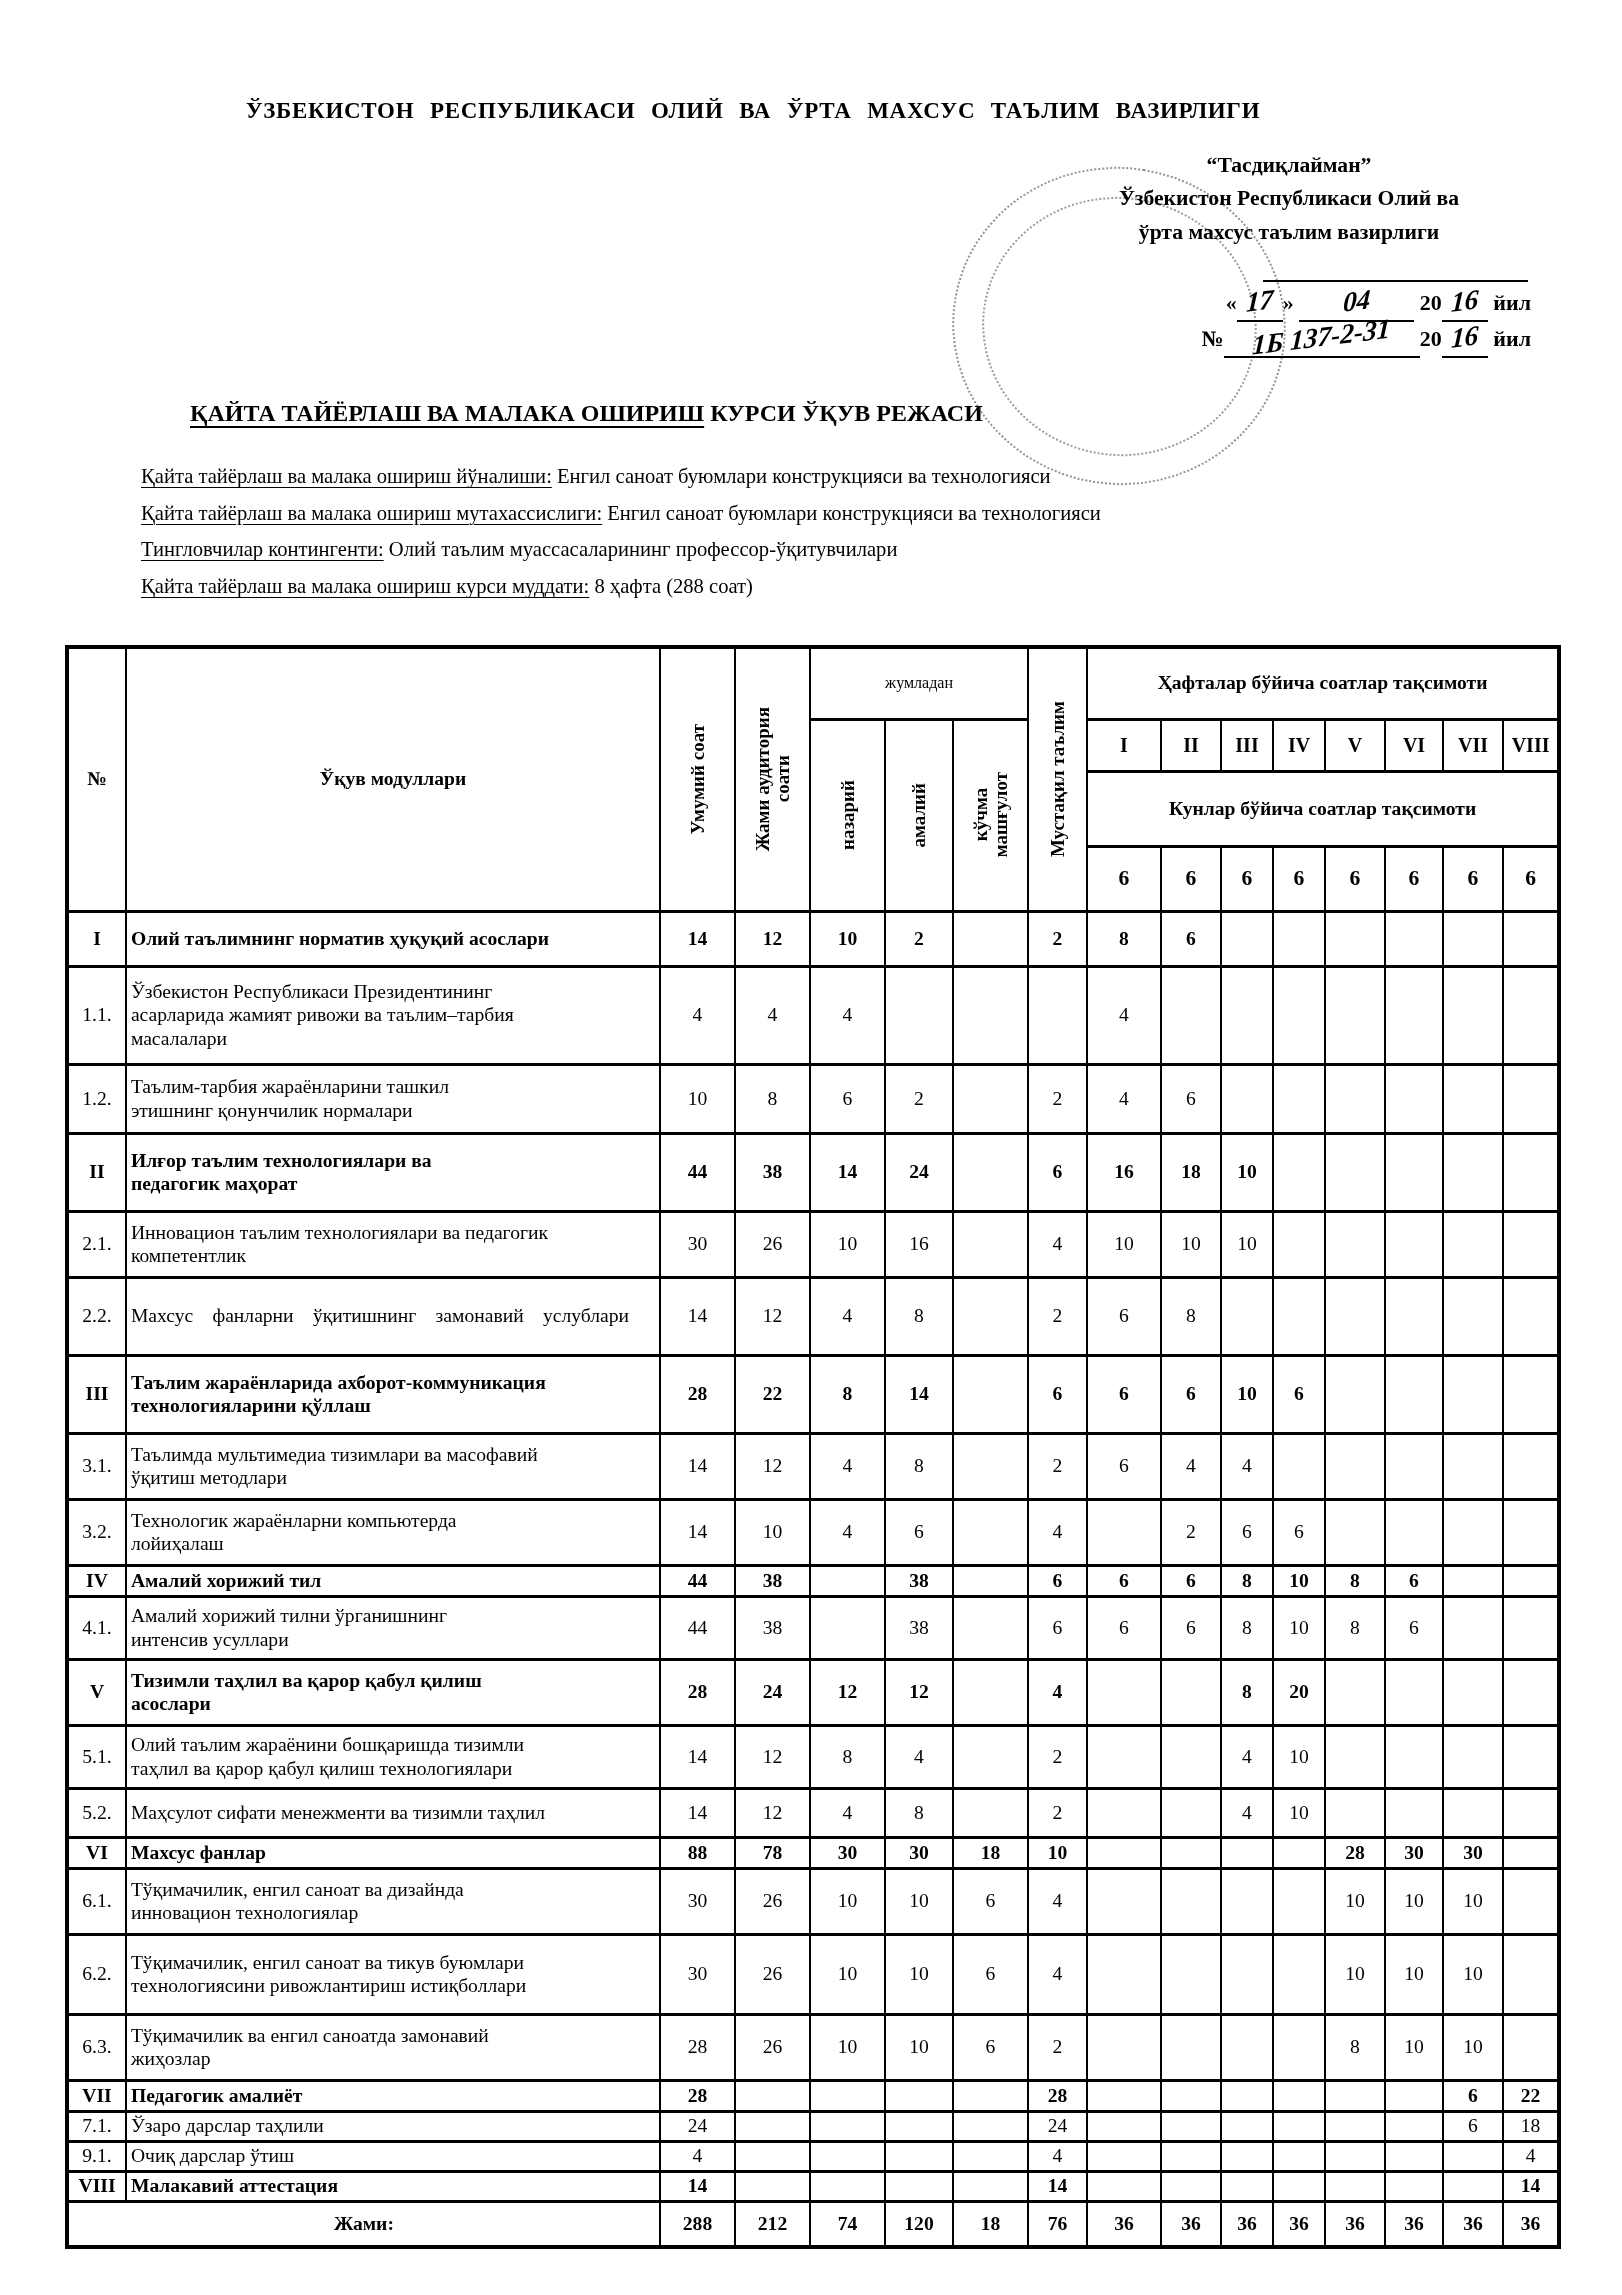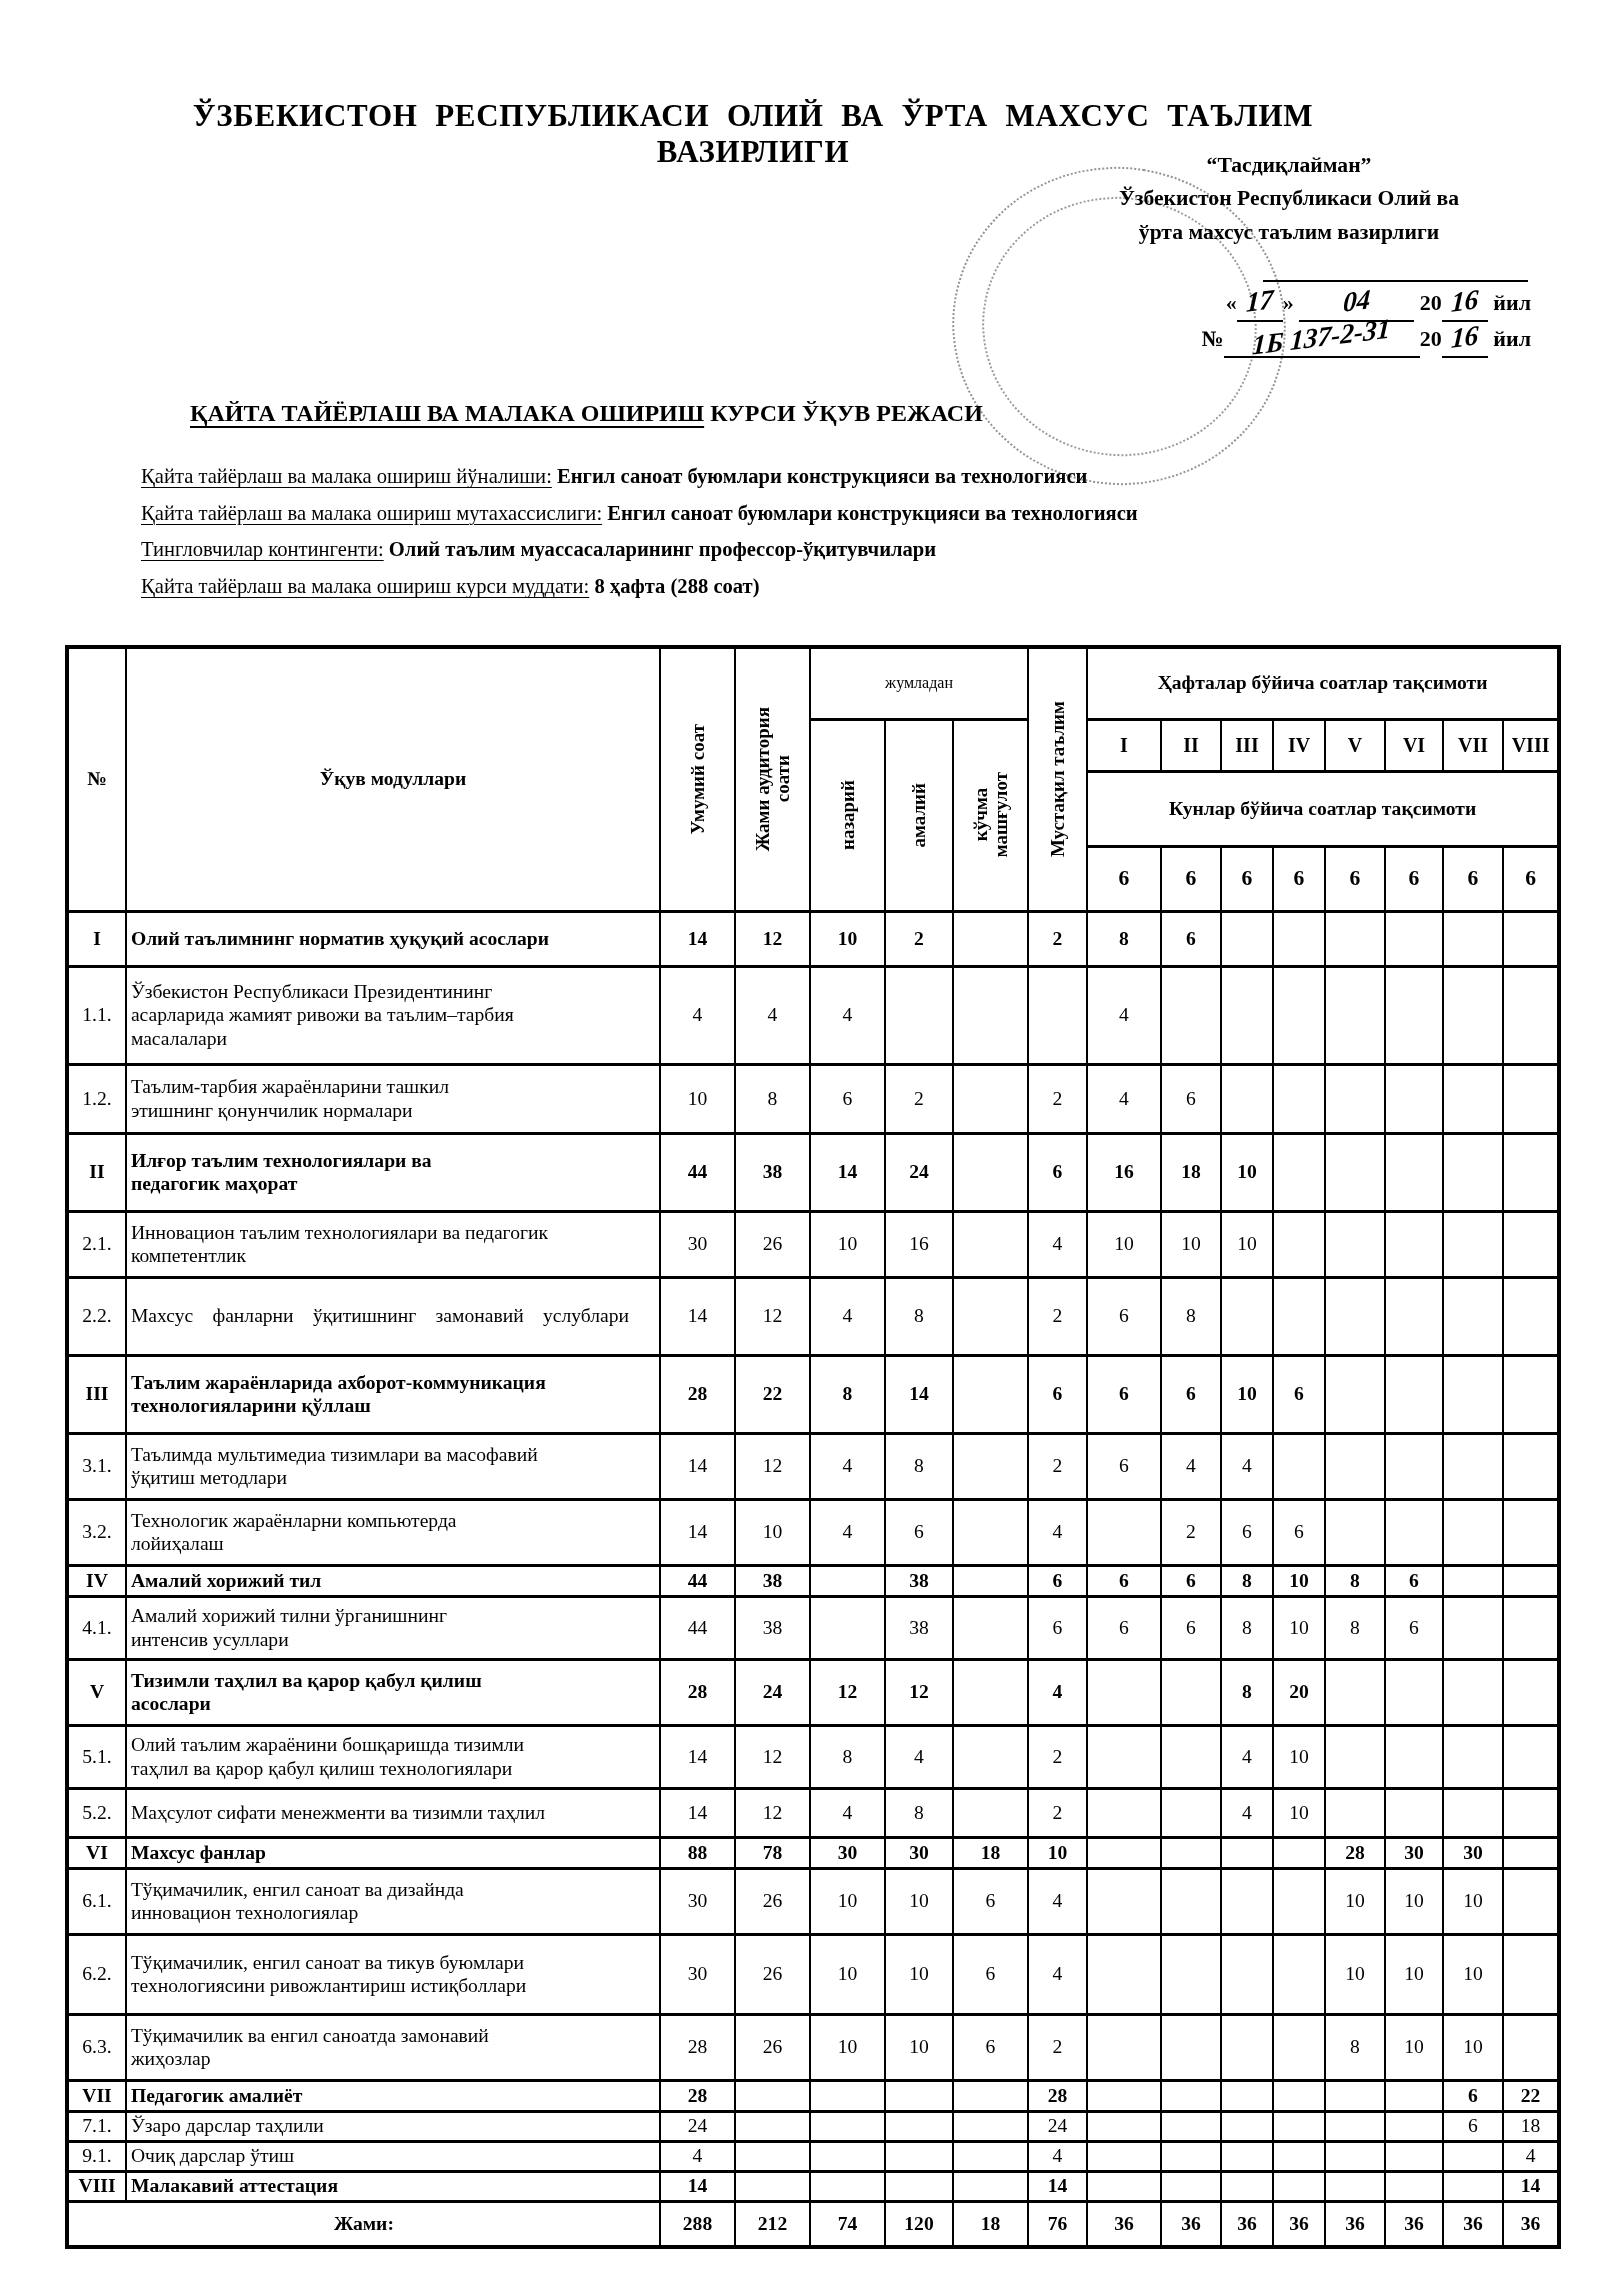--- a/index.html
+++ b/index.html
@@ -4,21 +4,21 @@
 <style>
   html,body{margin:0;padding:0;}
   body{
     width:1623px;height:2295px;background:#ffffff;color:#000;
     font-family:"Liberation Serif","DejaVu Serif",serif;
     position:relative;overflow:hidden;
   }
   
   .ministry{
     position:absolute;top:98px;left:190px;width:1126px;text-align:center;
-    font-size:31px;font-weight:bold;word-spacing:9.2px;letter-spacing:0.7px;
+    font-size:23px;font-weight:bold;word-spacing:9.2px;letter-spacing:0.7px;
   }
   
   .approval{
     position:absolute;top:149px;left:1001px;width:576px;text-align:center;
     font-size:21.6px;font-weight:bold;line-height:1.55;z-index:2;
   }
   .stamp{
     position:absolute;top:167px;left:952px;width:330px;height:314px;
     border:2.6px dotted #3c3c3c;border-radius:50%;opacity:.55;transform:rotate(9deg);z-index:1;
   }
@@ -38,21 +38,21 @@
   .u-num{min-width:196px;}
   .mu{font-size:23.6px;text-align:right;padding-right:75px;margin-top:3.9px;}
   
   .doc-title{
     position:absolute;top:400px;left:190px;width:1243px;text-align:left;
     font-size:24px;font-weight:bold;
   }
   .doc-title .ul{text-decoration:underline;text-underline-offset:4.6px;text-decoration-thickness:2px;}
   .meta{position:absolute;top:458px;left:141px;width:1387px;font-size:20.6px;line-height:1.78;}
   .meta .label{text-decoration:underline;text-underline-offset:3.9px;text-decoration-thickness:1.3px;}
-  .meta .value{font-weight:bold;}
+  .meta .value{font-weight:normal;}
   .meta .indent{padding-left:546px;}
   
   table.plan{
     position:absolute;top:645px;left:65px;width:1492px;
     border-collapse:collapse;table-layout:fixed;border:4.6px solid #000;
   }
   .plan th,.plan td{
     border-left:2px solid #000;border-right:2px solid #000;
     border-top:3.3px solid #000;border-bottom:3.3px solid #000;
     padding:1.3px 3.9px;vertical-align:middle;overflow:hidden;

